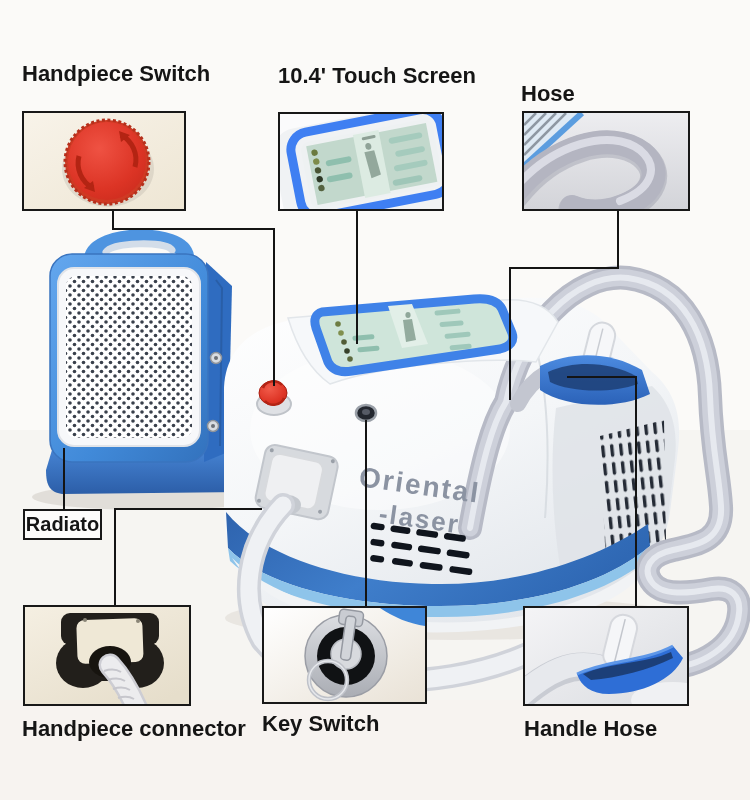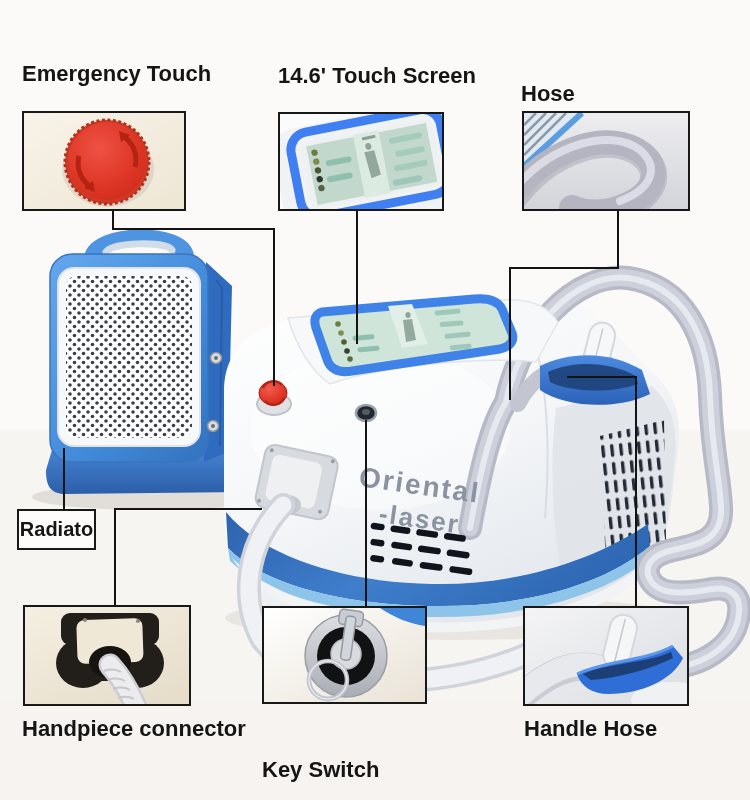--- a/index.html
+++ b/index.html
@@ -188,27 +188,27 @@
           <circle cx="326" cy="454" r="2" fill="#9aa0a8"></circle>
         <circle cx="262" cy="508" r="2" fill="#9aa0a8"></circle>
           <circle cx="324" cy="506" r="2" fill="#9aa0a8"></circle>
       </g>
       <ellipse cx="288" cy="505" rx="13" ry="10" fill="#c5c9cf"></ellipse>
       <path d="M283,505 C245,545 240,600 262,640 C292,680 380,688 452,676 C512,666 550,645 578,625" fill="none" stroke="#d0d3da" stroke-width="24" stroke-linecap="round"></path>
       <path d="M283,505 C245,545 240,600 262,640 C292,680 380,688 452,676 C512,666 550,645 578,625" fill="none" stroke="#eff1f4" stroke-width="17" stroke-linecap="round"></path>
     </g>
   </svg>
 
-  <div class="callout-label" style="left:22px;top:61px;">Emergency Touch</div>
-  <div class="callout-label" style="left:278px;top:63px;">14.6' Touch Screen</div>
+  <div class="callout-label" style="left:22px;top:61px;">Handpiece Switch</div>
+  <div class="callout-label" style="left:278px;top:63px;">10.4' Touch Screen</div>
   <div class="callout-label" style="left:521px;top:62px;margin-top:19px;">Hose</div>
   <div class="callout-label" style="left:22px;top:716px;">Handpiece connector</div>
-  <div class="callout-label" style="left:262px;top:757px;">Key Switch</div>
+  <div class="callout-label" style="left:262px;top:711px;">Key Switch</div>
   <div class="callout-label" style="left:524px;top:716px;">Handle Hose</div>
-  <div class="radiato-box" style="left:17px;top:509px;width:79px;height:41px;">Radiato</div>
+  <div class="radiato-box" style="left:23px;top:509px;width:79px;height:31px;">Radiato</div>
 
   <div class="inset" style="left:22px;top:111px;width:164px;height:100px;">
     <svg viewBox="0 0 160 96" preserveAspectRatio="none">
       <defs>
         <linearGradient id="emBg" x1="0" y1="0" x2="1" y2="1">
           <stop offset="0" stop-color="#f8f3e9"></stop>
             <stop offset="1" stop-color="#eee6d4"></stop>
         </linearGradient>
         <radialGradient id="emRed" cx="0.4" cy="0.34" r="0.95">
           <stop offset="0" stop-color="#ef5243"></stop>

